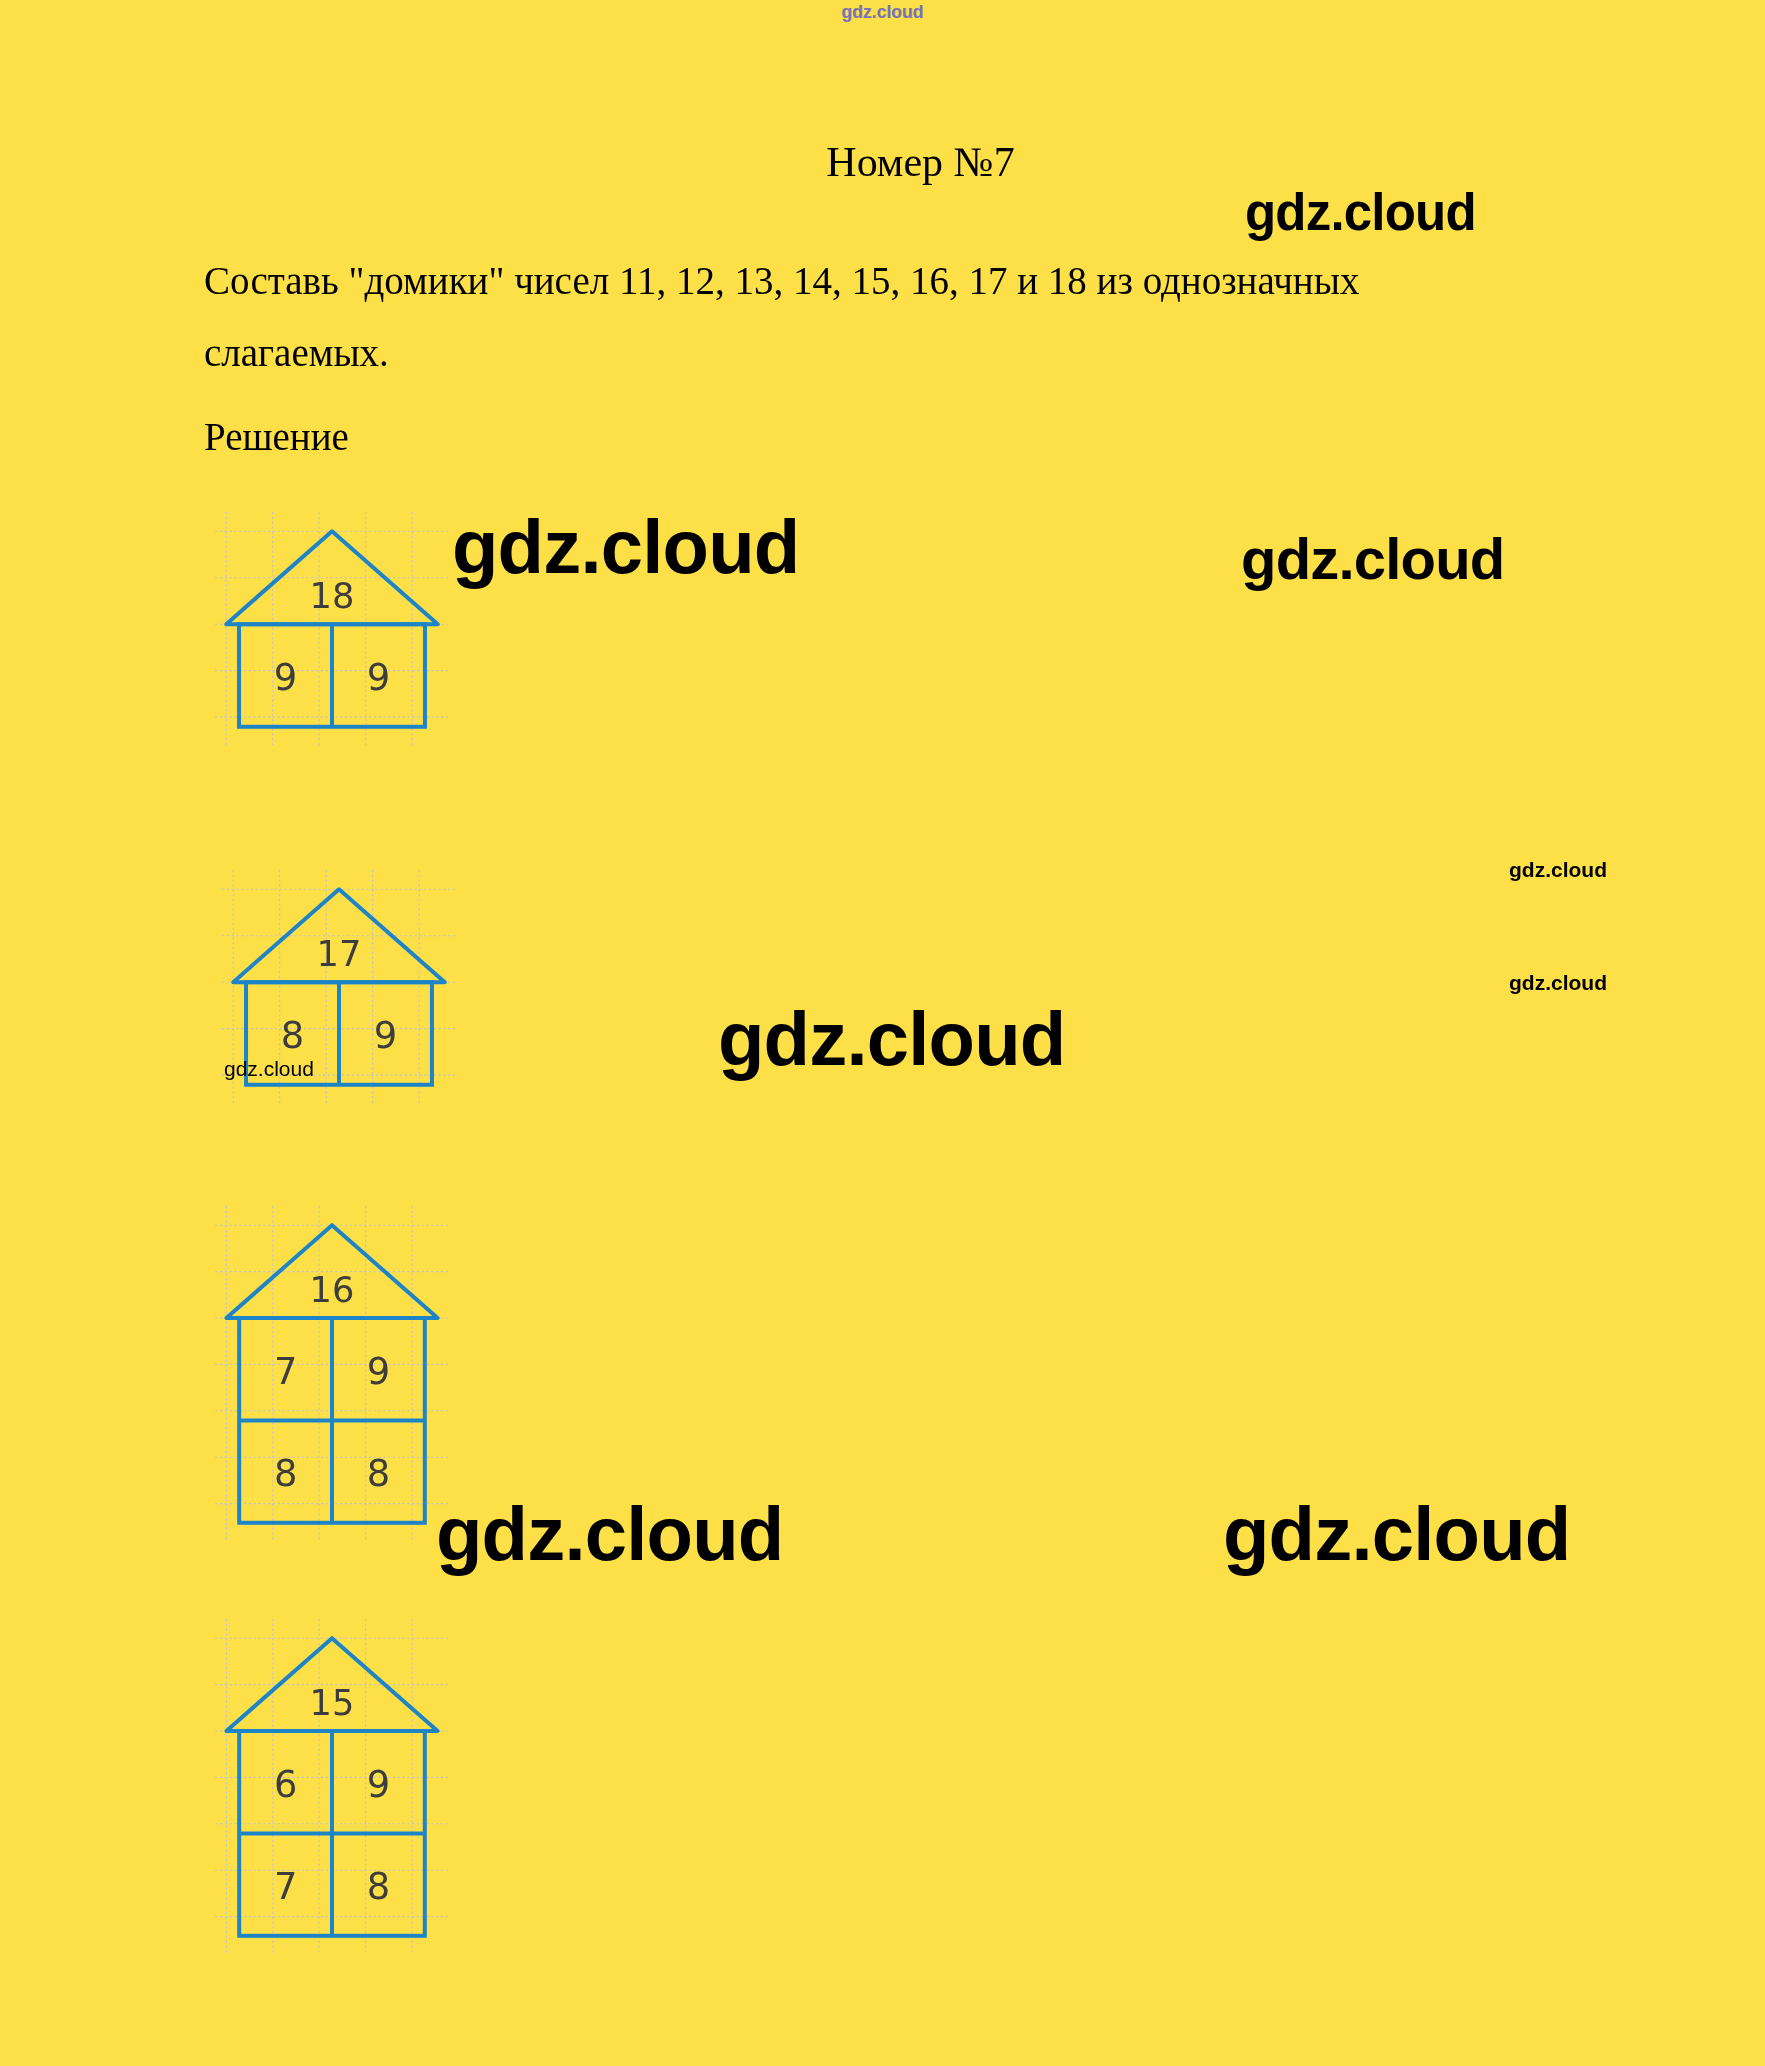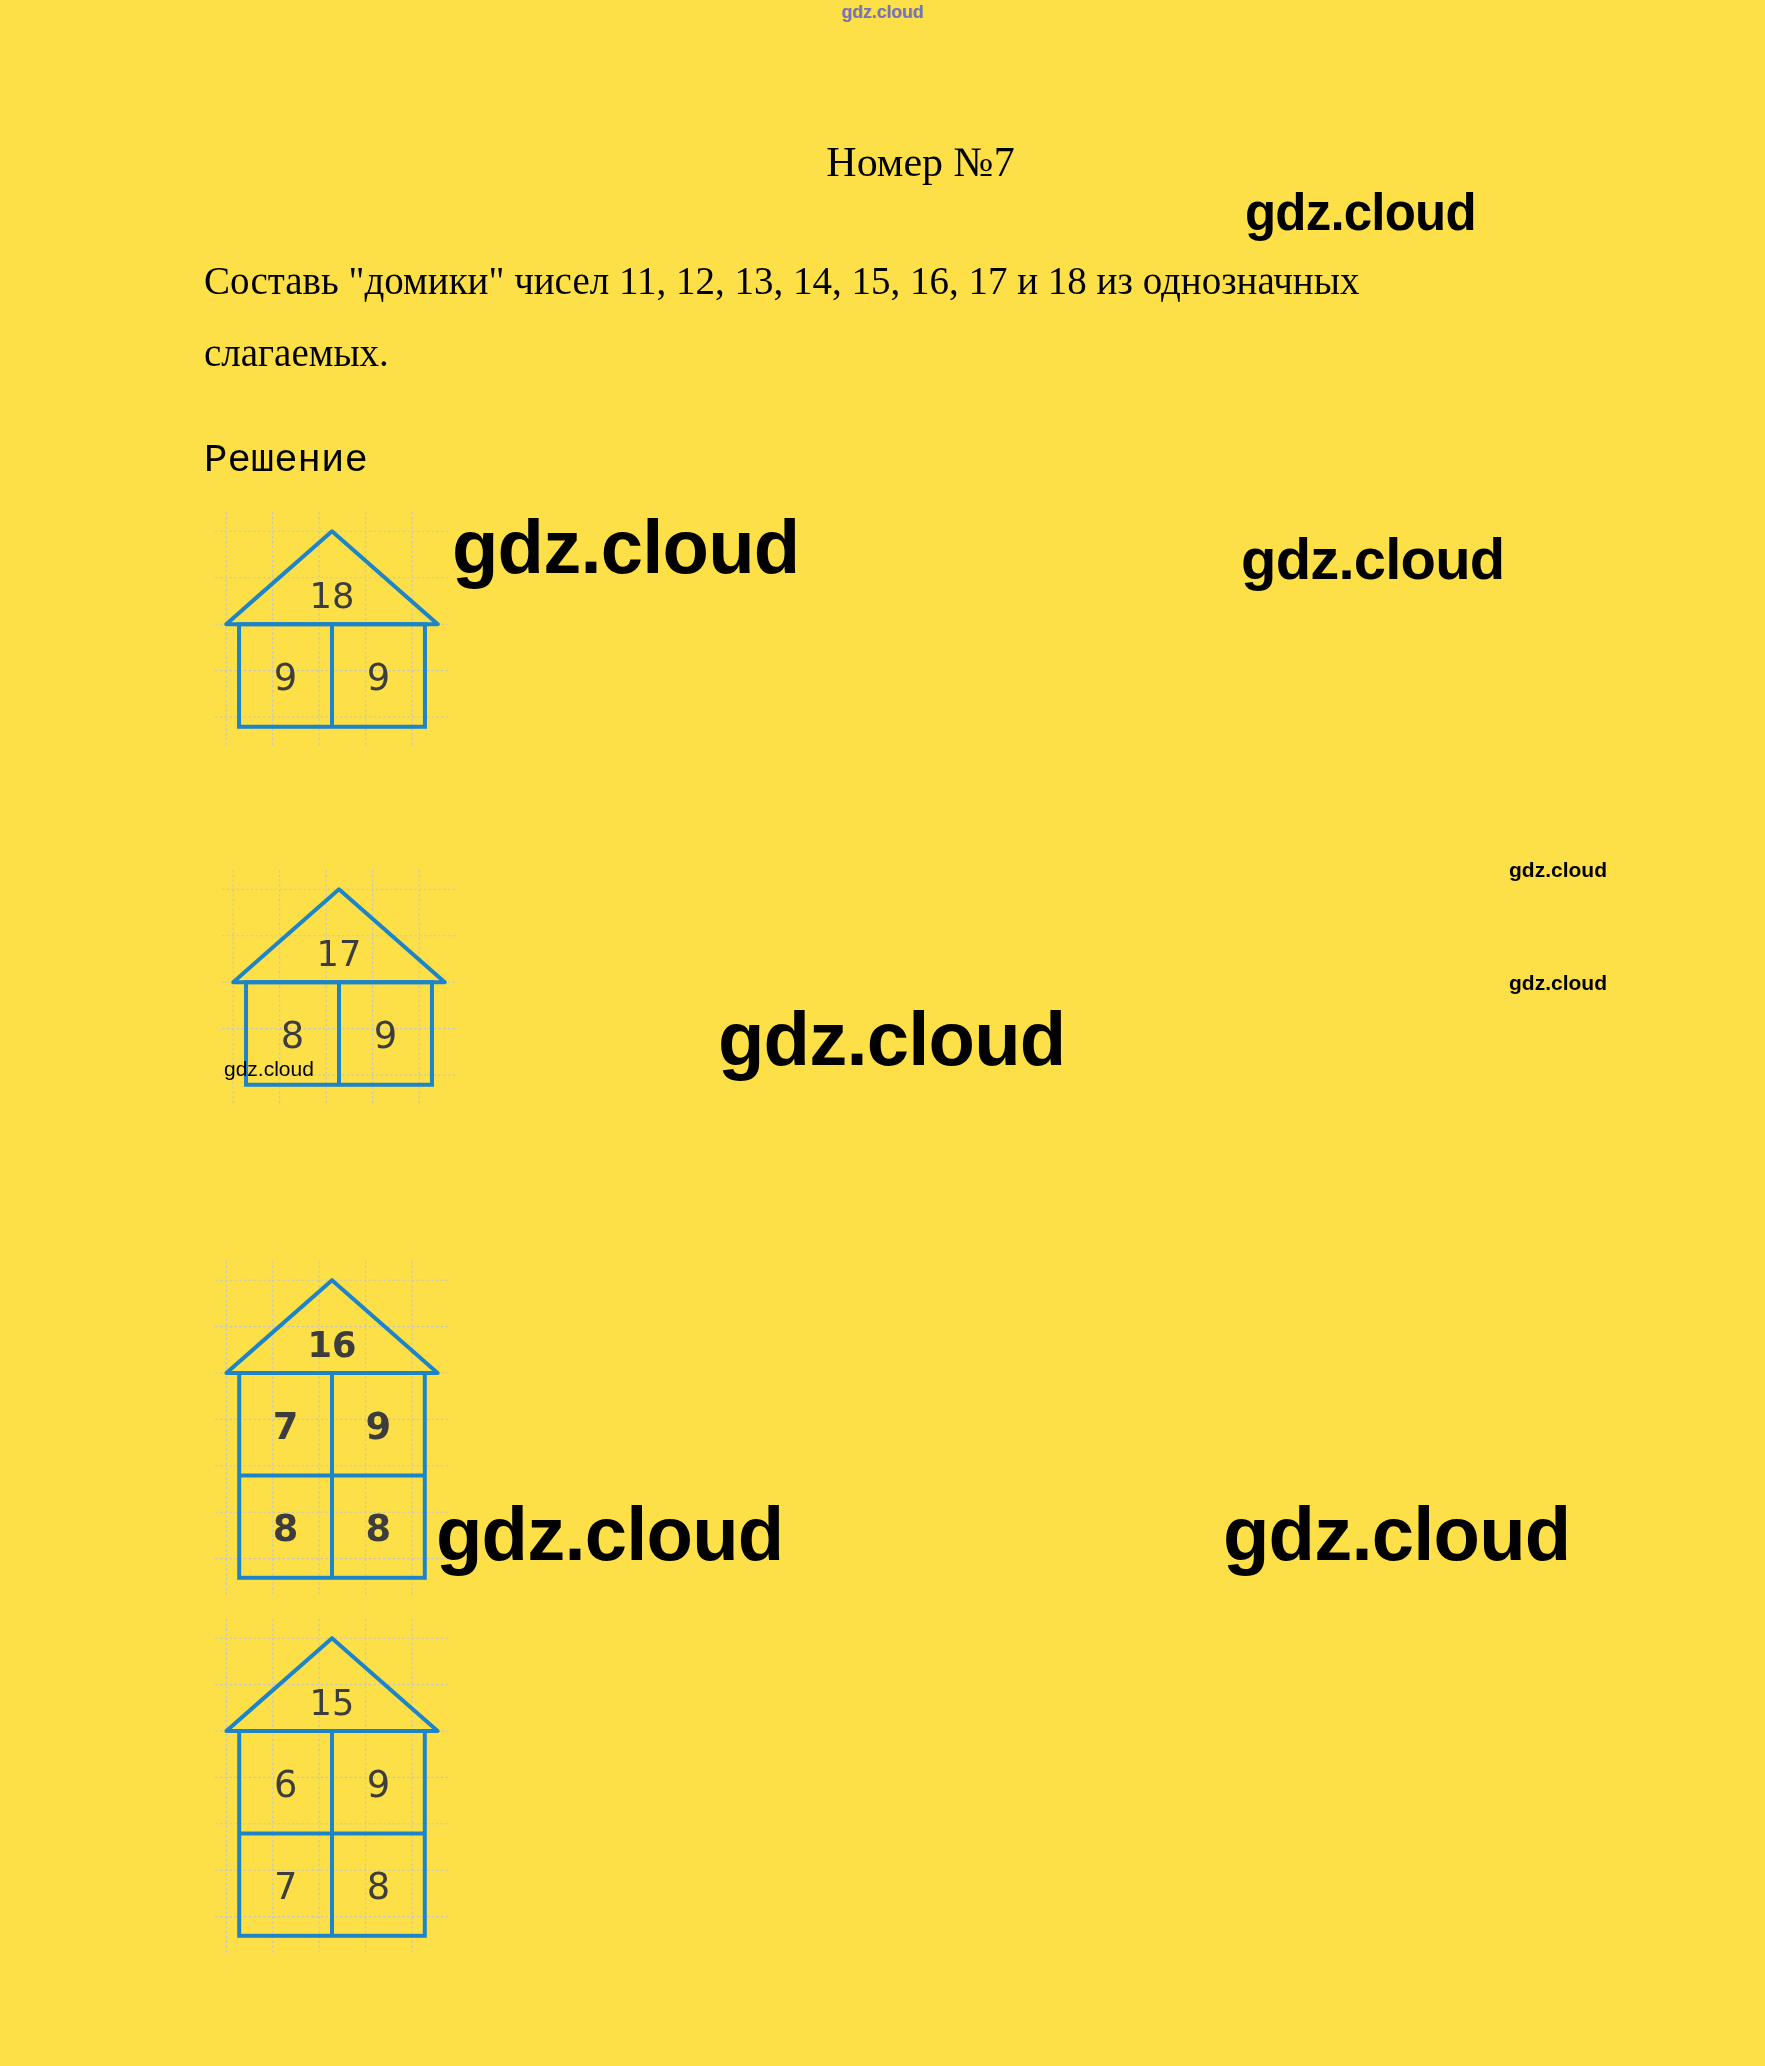--- a/index.html
+++ b/index.html
@@ -53,21 +53,21 @@
 
   <div class="abs wm wm-top">gdz.cloud</div>
 
   <div class="abs title">Номер №7</div>
 
   <div class="abs wm wm-md" style="left:1245px;top:183px;">gdz.cloud</div>
 
   <div class="abs task-line" style="top:258px;">Составь "домики" чисел 11, 12, 13, 14, 15, 16, 17 и 18 из однозначных</div>
   <div class="abs task-line" style="top:330px;">слагаемых.</div>
 
-  <div class="abs task-line" style="top:439px;font-family:Liberation Mono, monospace;">Решение</div>
+  <div class="abs task-line" style="top:414px;">Решение</div>
 
   <div class="house" style="left:215px;top:512px;">
       <svg width="234" height="234" viewBox="0 0 292 292">
         <line x1="14" y1="0" x2="14" y2="292" stroke="#c4c4c4" stroke-width="1.4" stroke-dasharray="3 3"></line>
         <line x1="72" y1="0" x2="72" y2="292" stroke="#c4c4c4" stroke-width="1.4" stroke-dasharray="3 3"></line>
         <line x1="130" y1="0" x2="130" y2="292" stroke="#c4c4c4" stroke-width="1.4" stroke-dasharray="3 3"></line>
         <line x1="188" y1="0" x2="188" y2="292" stroke="#c4c4c4" stroke-width="1.4" stroke-dasharray="3 3"></line>
         <line x1="246" y1="0" x2="246" y2="292" stroke="#c4c4c4" stroke-width="1.4" stroke-dasharray="3 3"></line>
         <line x1="0" y1="24" x2="292" y2="24" stroke="#c4c4c4" stroke-width="1.4" stroke-dasharray="3 3"></line>
         <line x1="0" y1="82" x2="292" y2="82" stroke="#c4c4c4" stroke-width="1.4" stroke-dasharray="3 3"></line>
@@ -103,21 +103,21 @@
         <text x="146" y="120" font-size="44" fill="#3d3d3d" font-family="'DejaVu Sans', sans-serif" text-anchor="middle">17</text>
         <text x="88" y="222" font-size="46" fill="#3d3d3d" font-family="'DejaVu Sans', sans-serif" text-anchor="middle">8</text>
         <text x="204" y="222" font-size="46" fill="#3d3d3d" font-family="'DejaVu Sans', sans-serif" text-anchor="middle">9</text>
       </svg>
     </div>
   <div class="abs wm wm-sm" style="left:1509px;top:858px;">gdz.cloud</div>
   <div class="abs wm wm-sm" style="left:1509px;top:971px;">gdz.cloud</div>
   <div class="abs wm wm-xl" style="left:718px;top:995px;">gdz.cloud</div>
   <div class="abs wm wm-sm" style="left:224px;top:1057px;font-weight:normal;">gdz.cloud</div>
 
-  <div class="house" style="left:215px;top:1261px;font-weight:bold;">
+  <div class="house" style="left:215px;top:1206px;">
       <svg width="234" height="336" viewBox="0 0 292 420">
         <line x1="14" y1="0" x2="14" y2="420" stroke="#c4c4c4" stroke-width="1.4" stroke-dasharray="3 3"></line>
         <line x1="72" y1="0" x2="72" y2="420" stroke="#c4c4c4" stroke-width="1.4" stroke-dasharray="3 3"></line>
         <line x1="130" y1="0" x2="130" y2="420" stroke="#c4c4c4" stroke-width="1.4" stroke-dasharray="3 3"></line>
         <line x1="188" y1="0" x2="188" y2="420" stroke="#c4c4c4" stroke-width="1.4" stroke-dasharray="3 3"></line>
         <line x1="246" y1="0" x2="246" y2="420" stroke="#c4c4c4" stroke-width="1.4" stroke-dasharray="3 3"></line>
         <line x1="0" y1="24" x2="292" y2="24" stroke="#c4c4c4" stroke-width="1.4" stroke-dasharray="3 3"></line>
         <line x1="0" y1="82" x2="292" y2="82" stroke="#c4c4c4" stroke-width="1.4" stroke-dasharray="3 3"></line>
         <line x1="0" y1="140" x2="292" y2="140" stroke="#c4c4c4" stroke-width="1.4" stroke-dasharray="3 3"></line>
         <line x1="0" y1="198" x2="292" y2="198" stroke="#c4c4c4" stroke-width="1.4" stroke-dasharray="3 3"></line>

